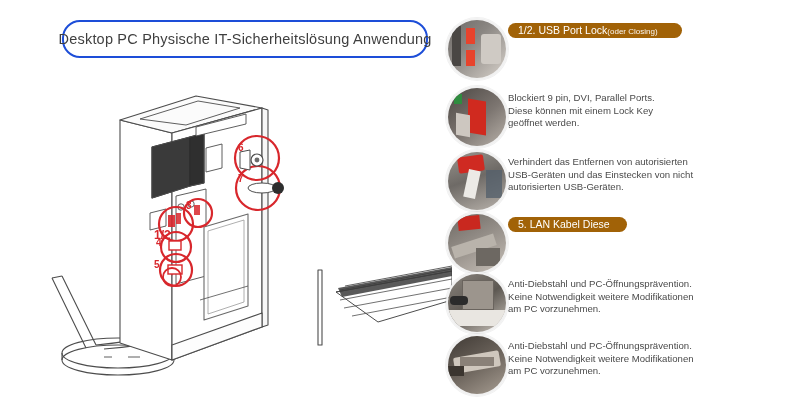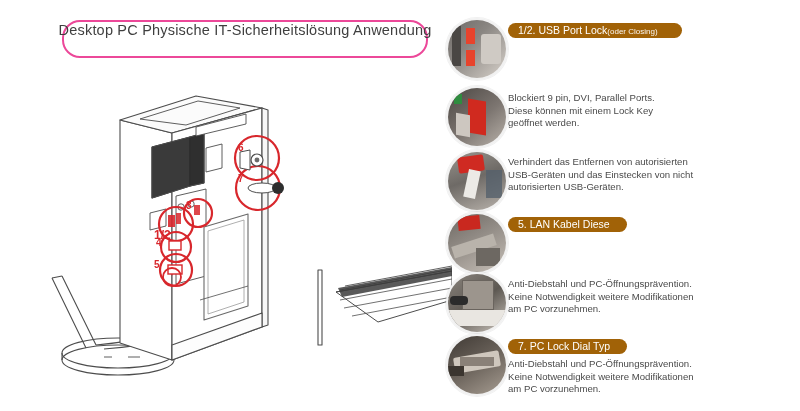--- a/index.html
+++ b/index.html
@@ -9,24 +9,24 @@
     font-family:"Liberation Sans", sans-serif;
     overflow:hidden;
     position:relative;
   }
   #page{position:relative;width:800px;height:411px;overflow:hidden;background:#fff;}
 
   
   #title-pill{
     position:absolute;left:62px;top:20px;
     width:362px;height:34px;
-    border:2px solid #ec4899;
+    border:2px solid #1d4ed8;
     border-radius:18px;
     background:#ffffff;
-    display:flex;align-items:flex-start;justify-content:center;
+    display:flex;align-items:center;justify-content:center;
   }
   #title-pill .t{
     font-size:14.5px;color:#3f3f3f;letter-spacing:.2px;white-space:nowrap;
   }
 
   
   #illustration{position:absolute;left:0;top:0;width:452px;height:411px;}
   #illustration svg{display:block;}
 
   
@@ -281,21 +281,20 @@
     <div class="item" style="top:326px;">
       <div class="thumb">
         <div class="photo" style="background:linear-gradient(150deg,#403a35 0%,#6b635b 50%,#a79d92 100%);">
           <div style="position:absolute;left:6px;top:18px;width:46px;height:16px;background:#cfc7bd;transform:rotate(-10deg);border-radius:2px;"></div>
           <div style="position:absolute;left:10px;top:20px;width:36px;height:10px;background:#6d6genetic;"></div>
           <div style="position:absolute;left:12px;top:21px;width:34px;height:9px;background:#8a8178;"></div>
           <div style="position:absolute;left:0px;top:30px;width:16px;height:10px;background:#3b352f;"></div>
         </div>
       </div>
       <div class="item-body">
-        <span class="badge"><span>7.</span> <span>PC Lock Dial Typ</span></span>
         <div class="desc">Anti-Diebstahl und PC-Öffnungsprävention.
 Keine Notwendigkeit weitere Modifikationen
 am PC vorzunehmen.</div>
       </div>
     </div>
 
   </div>
 </div>
 
 </body></html>

